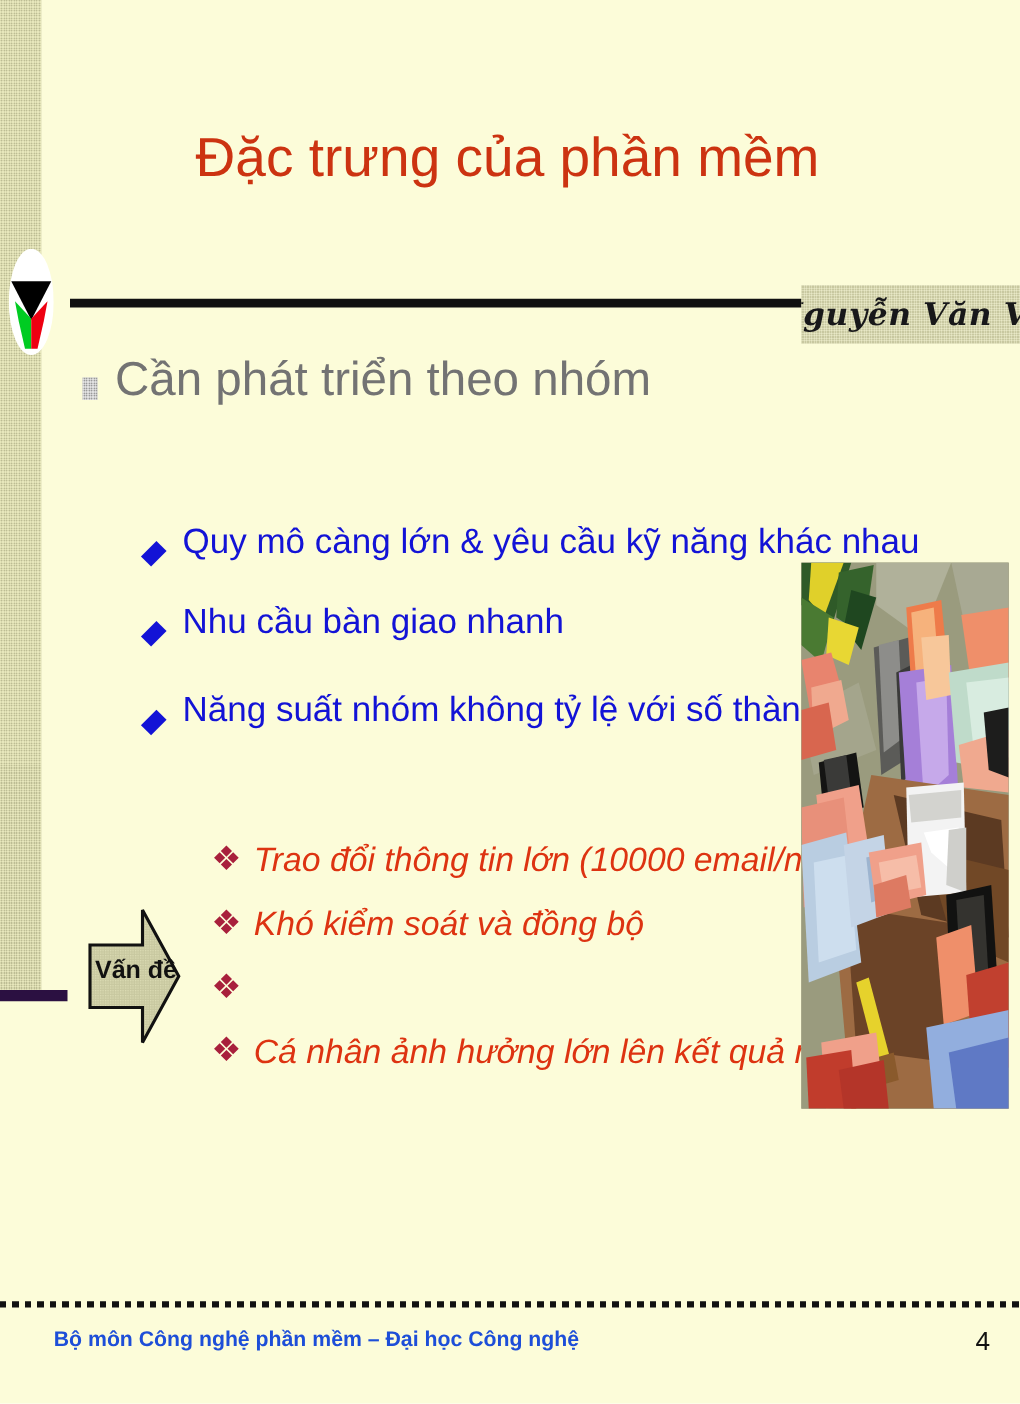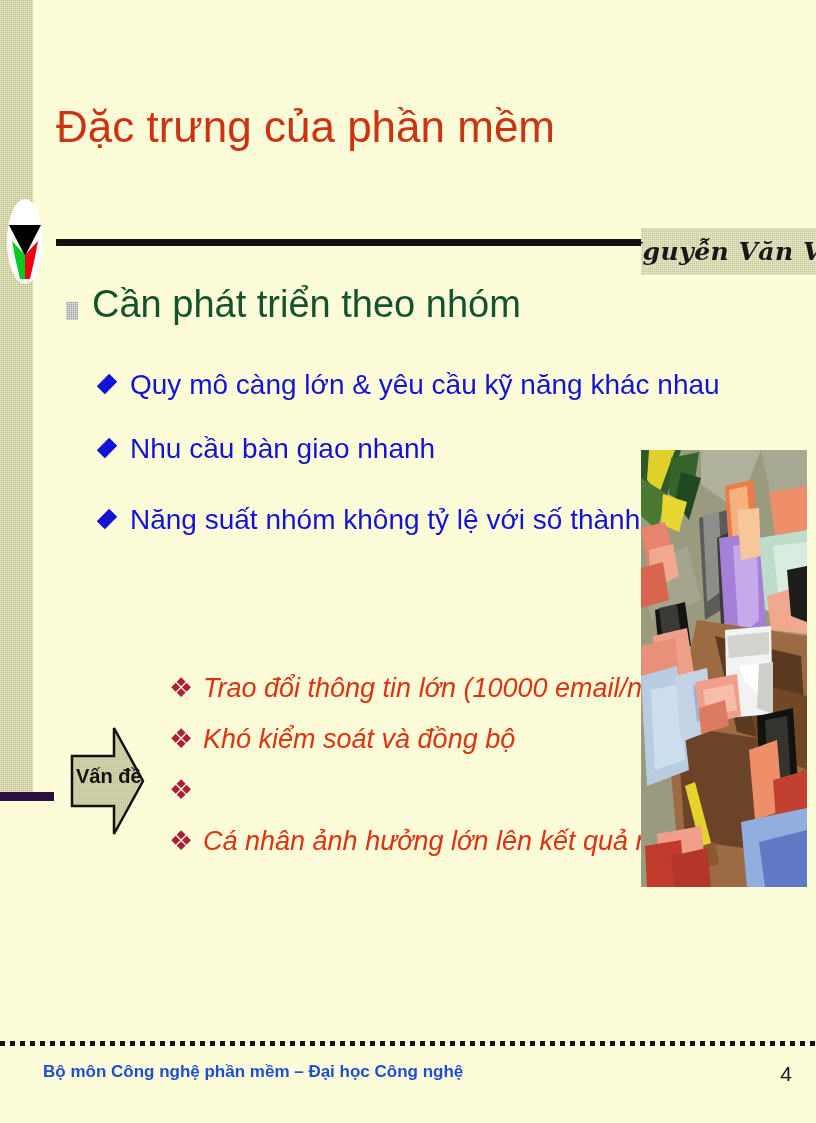--- a/index.html
+++ b/index.html
@@ -45,20 +45,21 @@
     width: 36px;
     height: 85px;
   }
 
   
   .slide-title {
     position: absolute;
     left: 56px;
     top: 104px;
     width: 700px;
+    text-align: center;
     font-size: 44px;
     line-height: 1.05;
     color: #cc3311;
     font-family: "Liberation Sans", sans-serif;
     white-space: nowrap;
   }
   .title-rule {
     position: absolute;
     left: 56px;
     top: 239px;
@@ -105,31 +106,32 @@
     margin-top: 17px;
     margin-right: 14px;
     flex: none;
     background-color: #9a9a9a;
     background-image:
       repeating-linear-gradient(0deg, rgba(255,255,255,.45) 0 1px, rgba(0,0,0,0) 1px 2px),
       repeating-linear-gradient(90deg, rgba(255,255,255,.45) 0 1px, rgba(0,0,0,0) 1px 2px);
   }
   .lvl1-text {
     font-size: 38px;
-    color: #14532d;
+    color: #737373;
     line-height: 1.05;
     white-space: nowrap;
   }
 
   
   .lvl2 {
     position: absolute;
-    left: 100px;
+    left: 116px;
     display: flex;
-    align-items: flex-start;
+    align-items: flex-end;
+    margin-top: 48px;
   }
   .lvl2-b1 { top: 367px; }
   .lvl2-b2 { top: 431px; }
   .lvl2-b3 { top: 502px; }
   .dia {
     width: 14px;
     height: 14px;
     flex: none;
     margin-top: 10px;
     margin-right: 16px;

